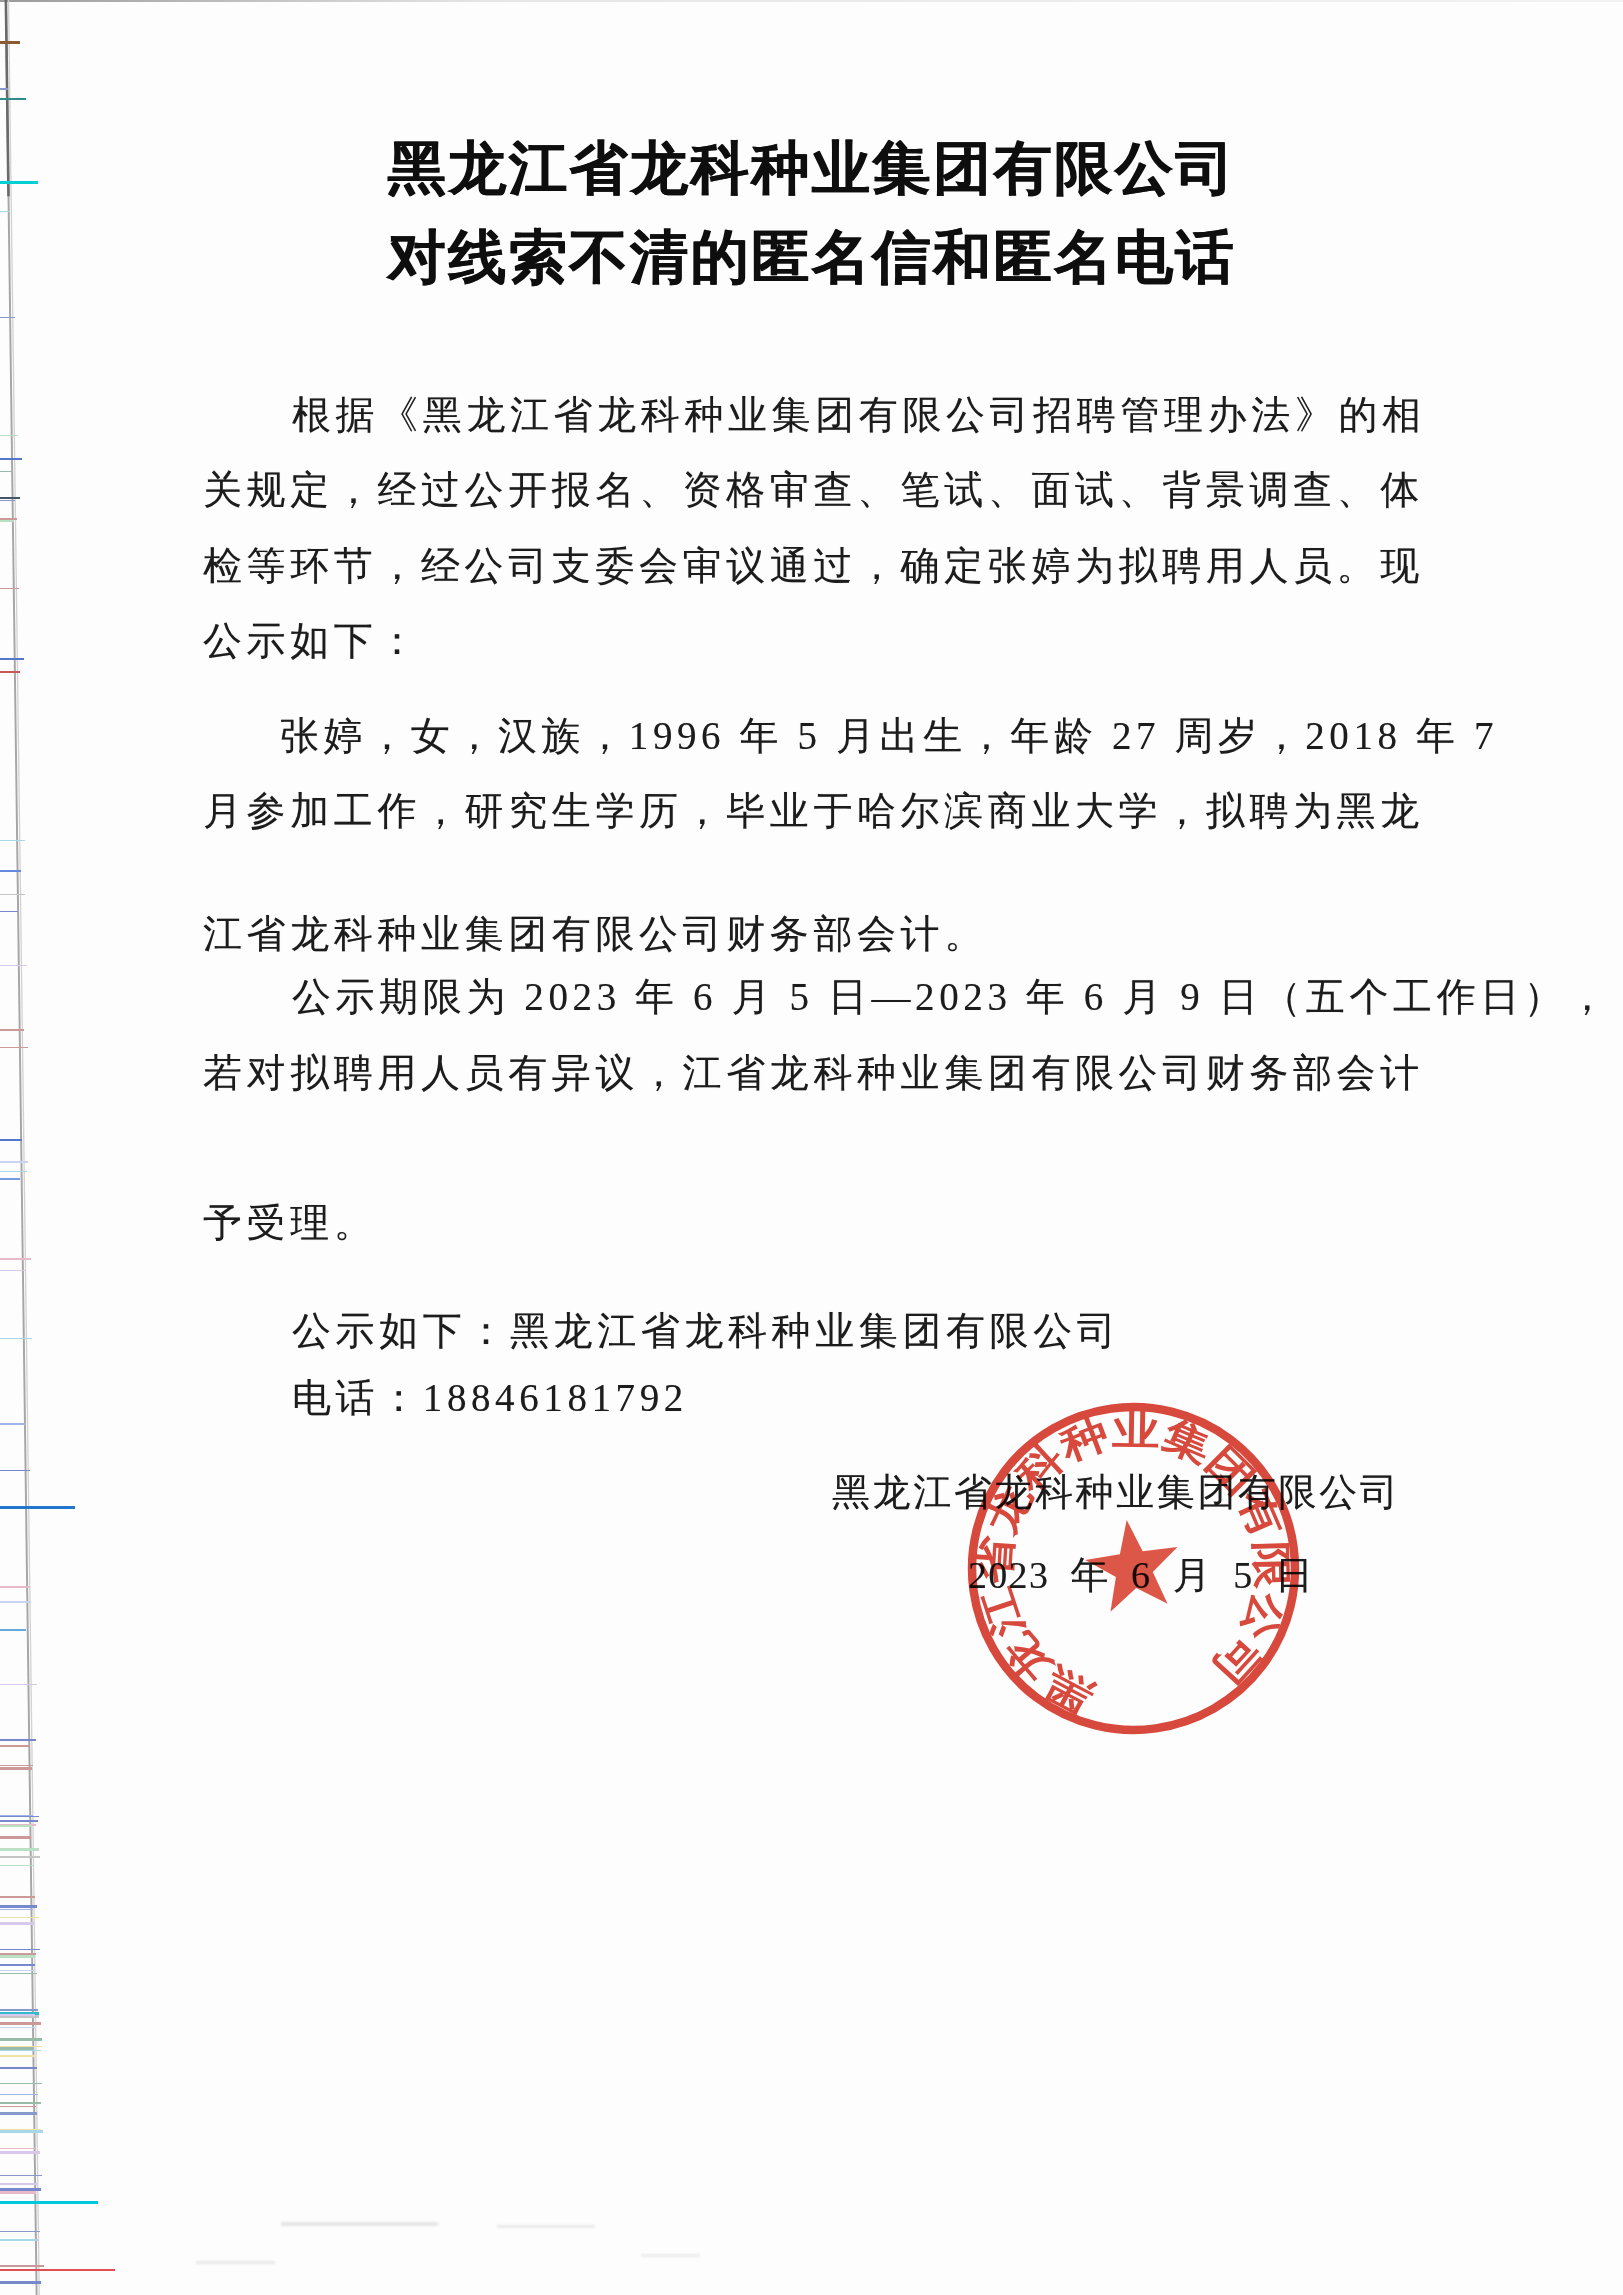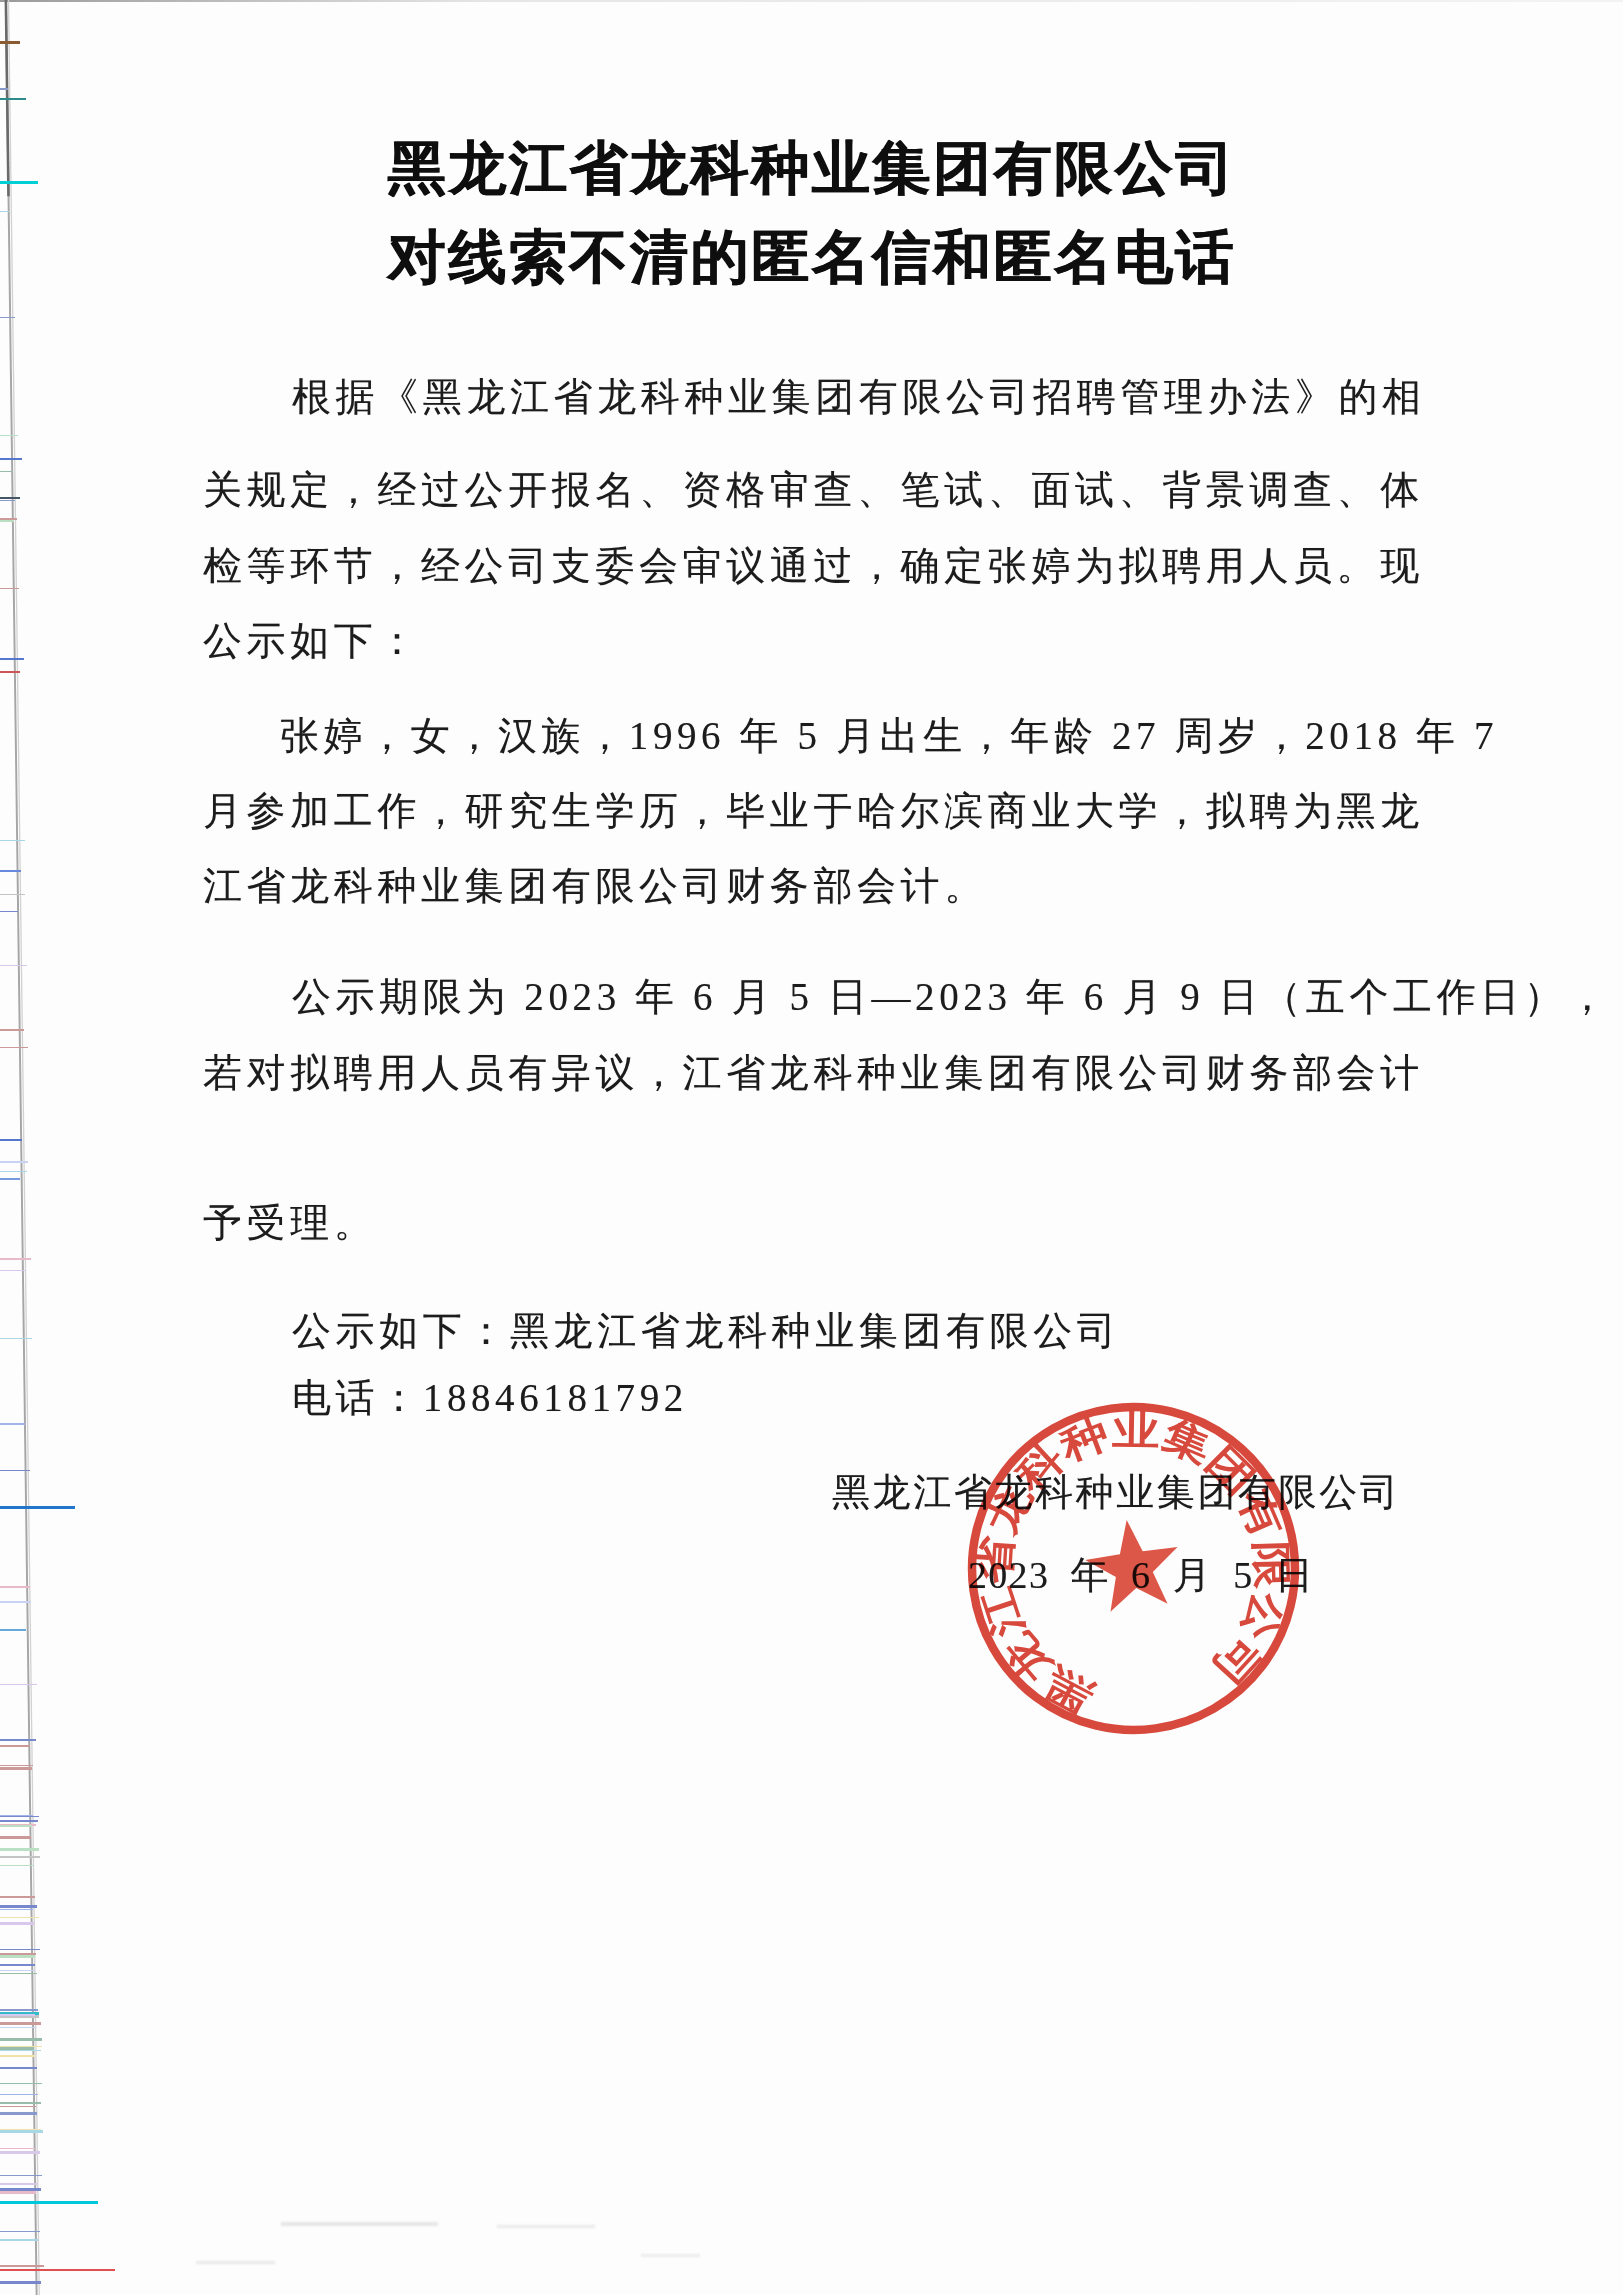--- a/index.html
+++ b/index.html
@@ -164,28 +164,28 @@
       <div class="noise-mark" style="left: 0px; top: 2151px; width: 40px; height: 2.6px; background: rgb(216, 200, 236);"></div>
       <div class="noise-mark" style="left: 0px; top: 2038px; width: 42px; height: 2.6px; background: rgb(153, 187, 170);"></div>
       <div class="noise-mark" style="left: 0px; top: 1905px; width: 37px; height: 2.6px; background: rgb(119, 136, 204);"></div>
       <div class="noise-mark" style="left: 0px; top: 1949px; width: 40px; height: 1.3px; background: rgb(119, 136, 204);"></div>
       <div class="noise-mark" style="left: 0px; top: 1964px; width: 35px; height: 2px; background: rgb(119, 136, 204);"></div>
     </div>
 
   <div class="title-line" style="top:130px">黑龙江省龙科种业集团有限公司</div>
   <div class="title-line" style="top:219px">对线索不清的匿名信和匿名电话</div>
 
-  <div class="bline" style="left:292px;top:370px">根据《黑龙江省龙科种业集团有限公司招聘管理办法》的相</div>
+  <div class="bline" style="left:292px;top:388px">根据《黑龙江省龙科种业集团有限公司招聘管理办法》的相</div>
   <div class="bline" style="left:203px;top:539px">检等环节，经公司支委会审议通过，确定张婷为拟聘用人员。现</div>
   <div class="bline" style="left:203px;top:463px">关规定，经过公开报名、资格审查、笔试、面试、背景调查、体</div>
   <div class="bline" style="left:203px;top:614px">公示如下：</div>
 
   <div class="bline" style="left:280px;top:709px">张婷，女，汉族，1996 年 5 月出生，年龄 27 周岁，2018 年 7</div>
   <div class="bline" style="left:203px;top:784px">月参加工作，研究生学历，毕业于哈尔滨商业大学，拟聘为黑龙</div>
-  <div class="bline" style="left:203px;top:859px">江省龙科种业集团有限公司财务部会计。</div>
+  <div class="bline" style="left:203px;top:907px">江省龙科种业集团有限公司财务部会计。</div>
 
   <div class="bline" style="left:292px;top:970px">公示期限为 2023 年 6 月 5 日—2023 年 6 月 9 日（五个工作日），</div>
   <div class="bline" style="left:203px;top:1046px">若对拟聘用人员有异议，江省龙科种业集团有限公司财务部会计</div>
   <div class="bline" style="left:203px;top:1196px">予受理。</div>
 
   <div class="bline" style="left:292px;top:1304px">公示如下：黑龙江省龙科种业集团有限公司</div>
   <div class="bline" style="left:292px;top:1371px">电话：18846181792</div>
 
   <div class="sig-line" style="left:832px;top:1467px">黑龙江省龙科种业集团有限公司</div>
   <div class="date-line" style="left:968px;top:1550px">2023 年 6 月 5 日</div>

